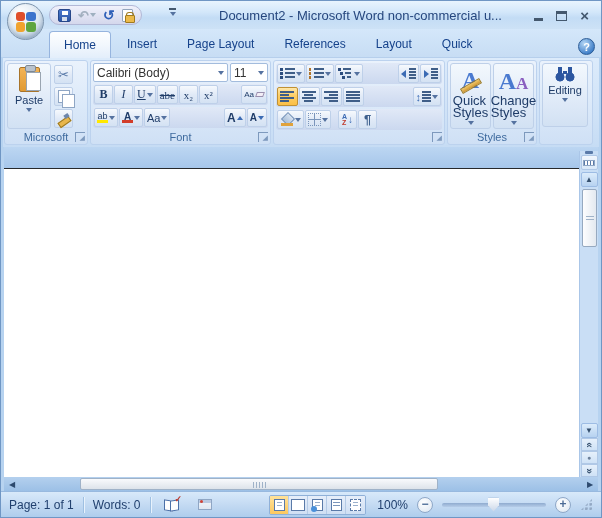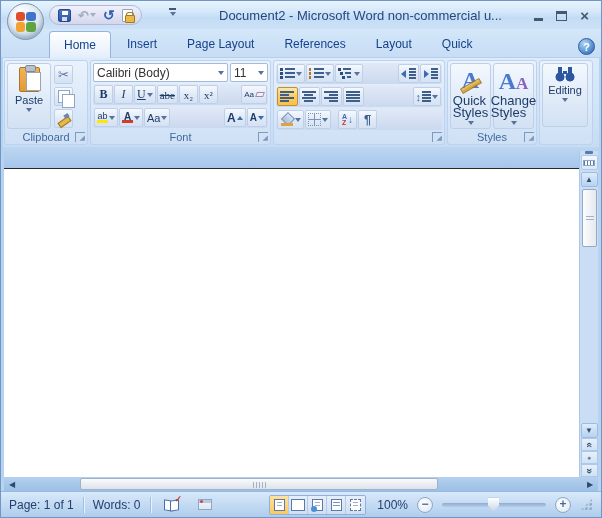--- a/index.html
+++ b/index.html
@@ -328,21 +328,21 @@
               <span class="ic-cut">✂</span>
             </span>
           <span class="sb">
               <span class="ic-copy"></span>
             </span>
           <span class="sb">
               <span class="ic-painter"></span>
             </span>
         </div>
       </div>
-      <span class="glabel">Clipboard</span>
+      <span class="glabel">Microsoft</span>
       <span class="launcher">◢</span>
     </div>
 
     <div class="group" style="width:181px;">
       <div class="col" style="width:100%;">
         <div style="display:flex;gap:2px;">
           <span class="combo" style="flex:1;">
             <span>Calibri (Body)</span>
             <span class="cr"></span>
           </span>

